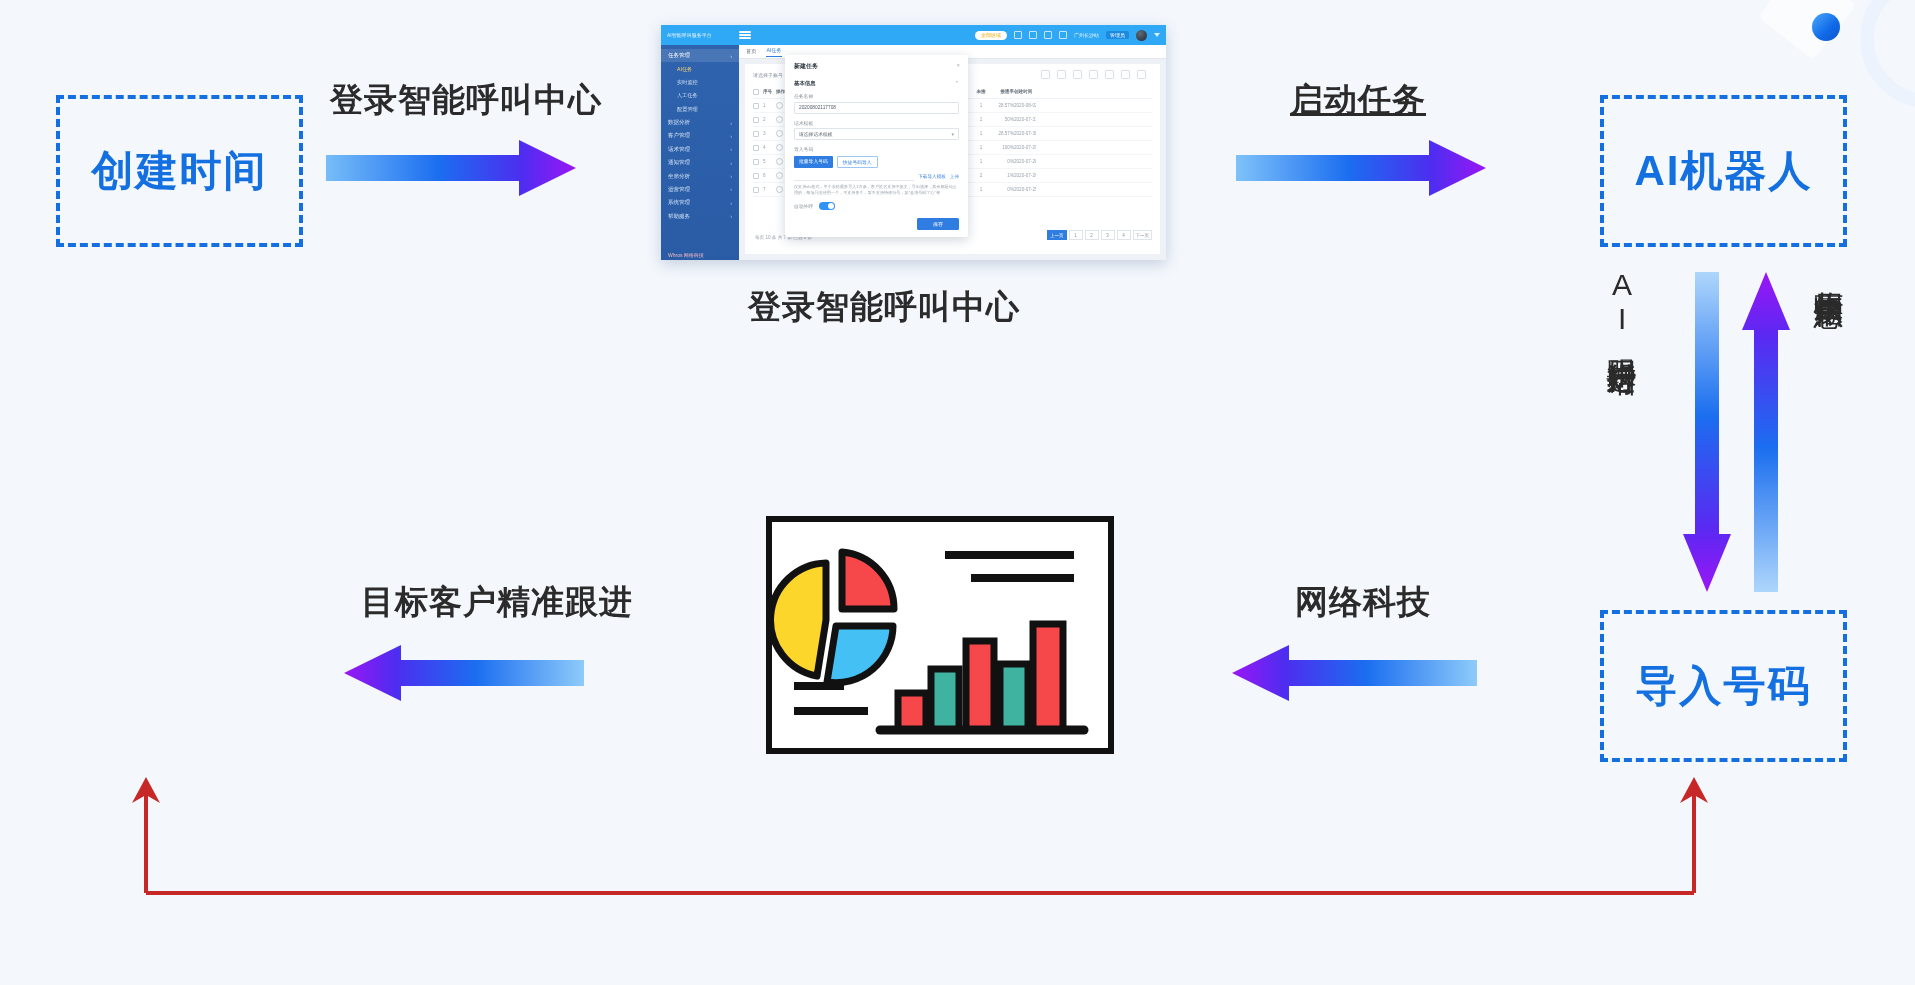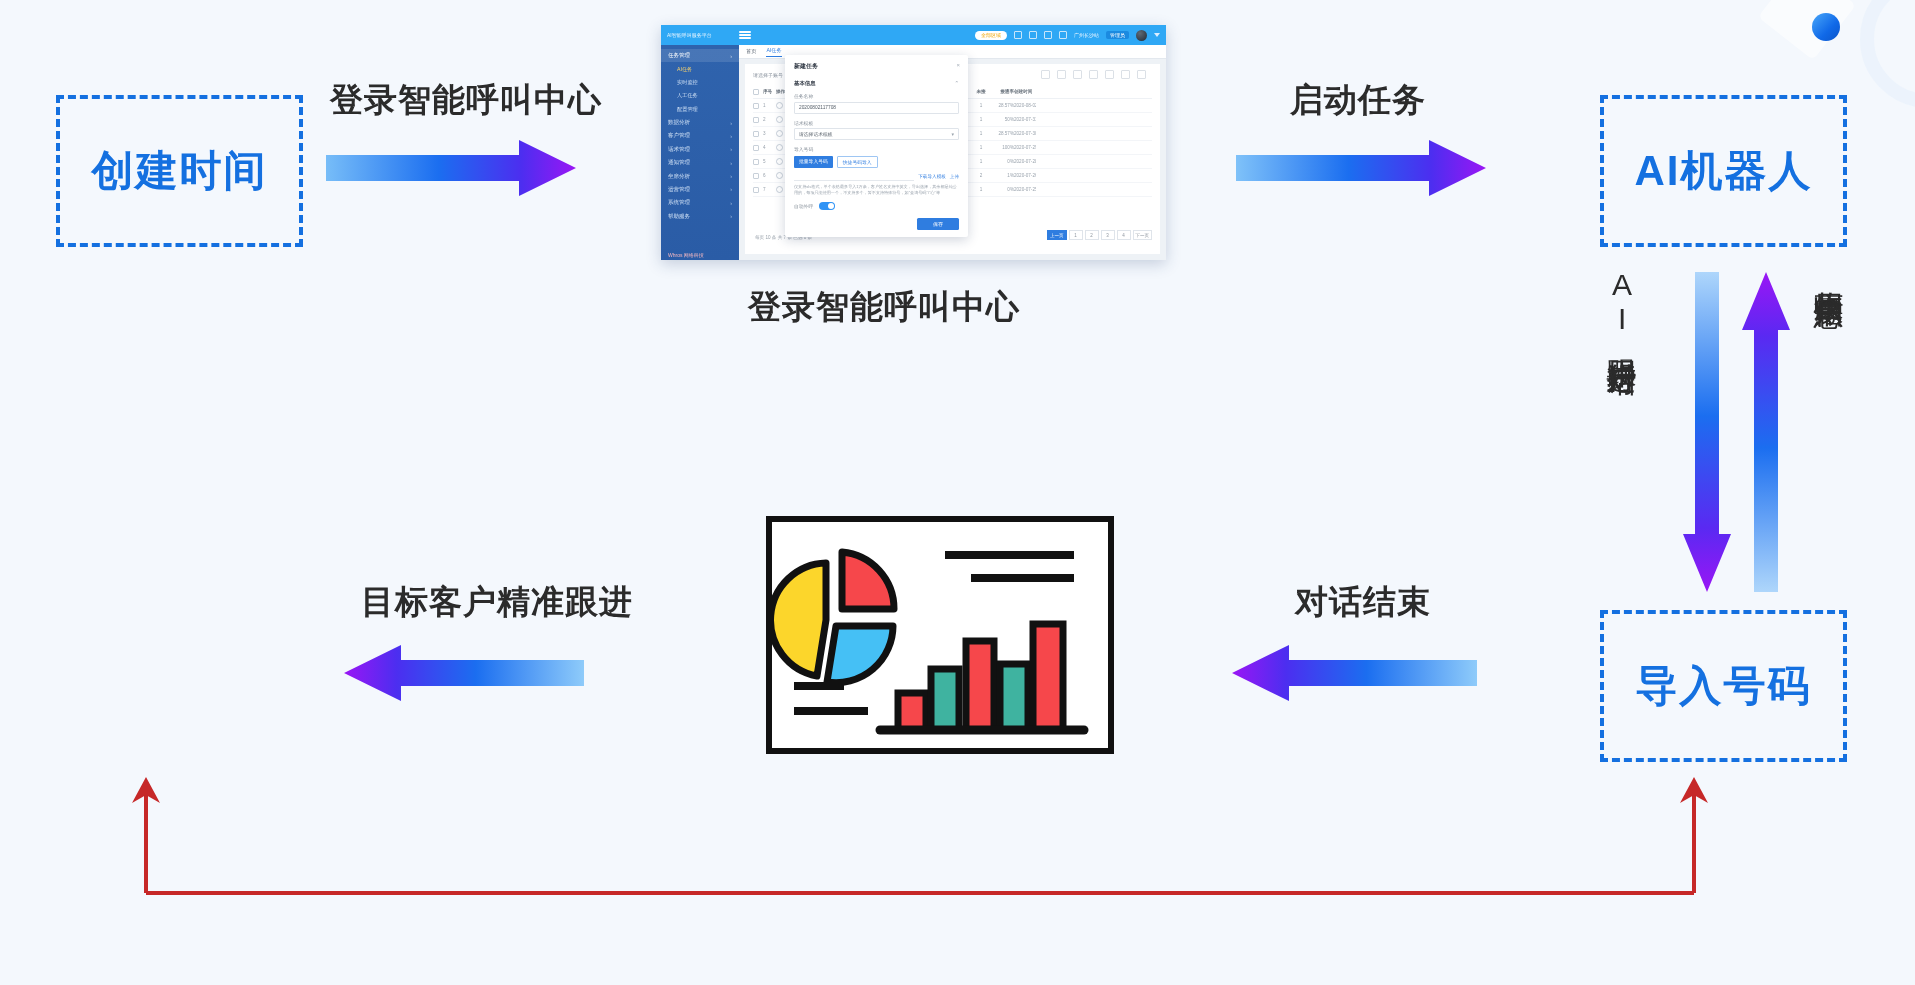--- a/index.html
+++ b/index.html
@@ -84,21 +84,21 @@
     color: #2b2b2b;
     white-space: nowrap;
     letter-spacing: 1px;
   }
 
   
   #arrow-login    { left: 326px;  top: 140px; }
   #label-login    { left: 330px;  top: 78px; }
 
   #arrow-start    { left: 1236px; top: 140px; }
-  #label-start    { left: 1290px; top: 78px; }
+  #label-start    { left: 1290px; top: 78px; text-decoration: underline; }
 
   #arrow-followup { left: 344px;  top: 645px; }
   #label-followup { left: 361px;  top: 580px; }
 
   #arrow-end      { left: 1232px; top: 645px; }
   #label-end      { left: 1295px; top: 580px; }
 
   
   .v-arrow { position: absolute; }
   .v-arrow svg { display: block; }
@@ -328,21 +328,21 @@
           <stop offset="0%" stop-color="#9a16f5"></stop>
           <stop offset="22%" stop-color="#4c2ef0"></stop>
           <stop offset="55%" stop-color="#1b6ef0"></stop>
           <stop offset="100%" stop-color="#8ecbfa"></stop>
         </linearGradient>
       </defs>
       <path d="M240,15 L57,15 L57,0 L0,28 L57,56 L57,41 L240,41 Z" fill="url(#gradL1)"></path>
     </svg>
   </div>
 
-  <div class="flow-label" id="label-end">对话结束</div>
+  <div class="flow-label" id="label-end">网络科技</div>
   <div class="h-arrow" id="arrow-end">
     <svg width="245" height="56" viewBox="0 0 245 56">
       <defs>
         <linearGradient id="gradL2" x1="0" y1="0" x2="1" y2="0">
           <stop offset="0%" stop-color="#9a16f5"></stop>
           <stop offset="22%" stop-color="#4c2ef0"></stop>
           <stop offset="55%" stop-color="#1b6ef0"></stop>
           <stop offset="100%" stop-color="#8ecbfa"></stop>
         </linearGradient>
       </defs>

